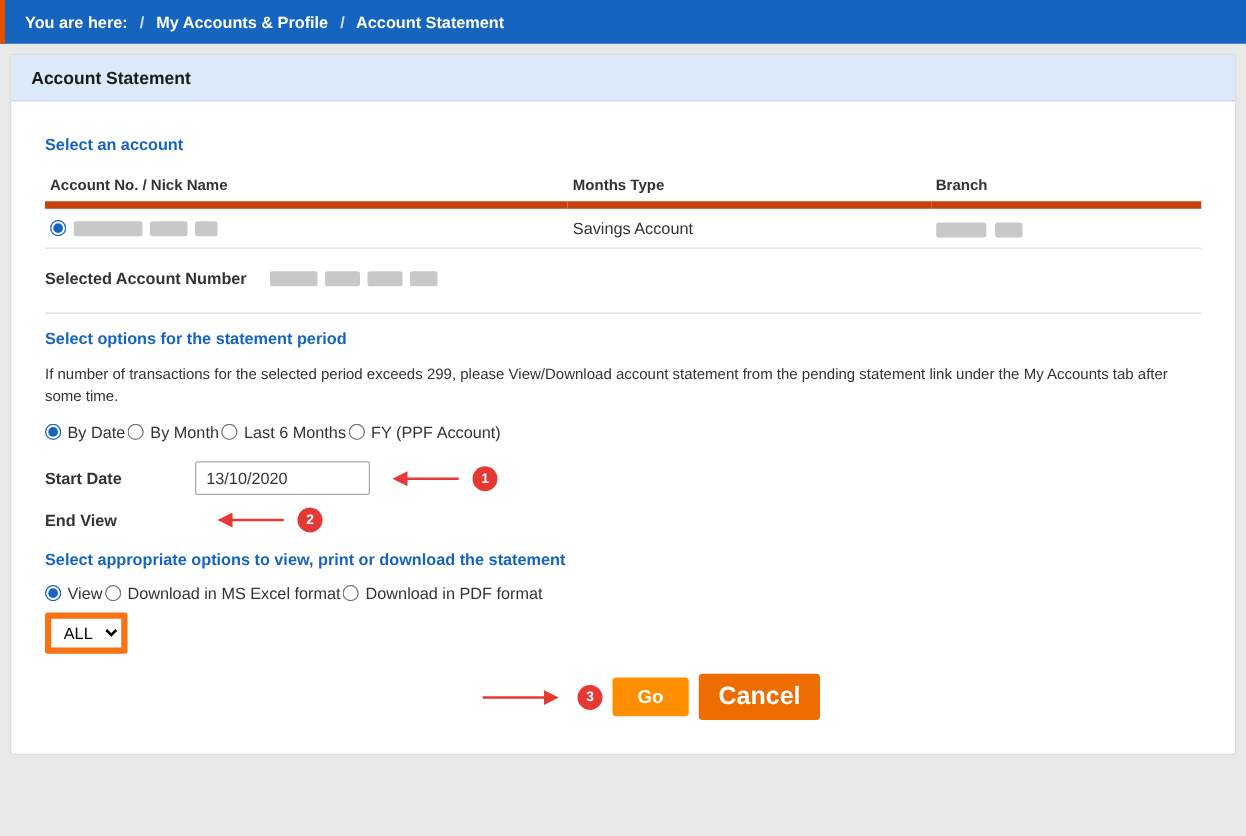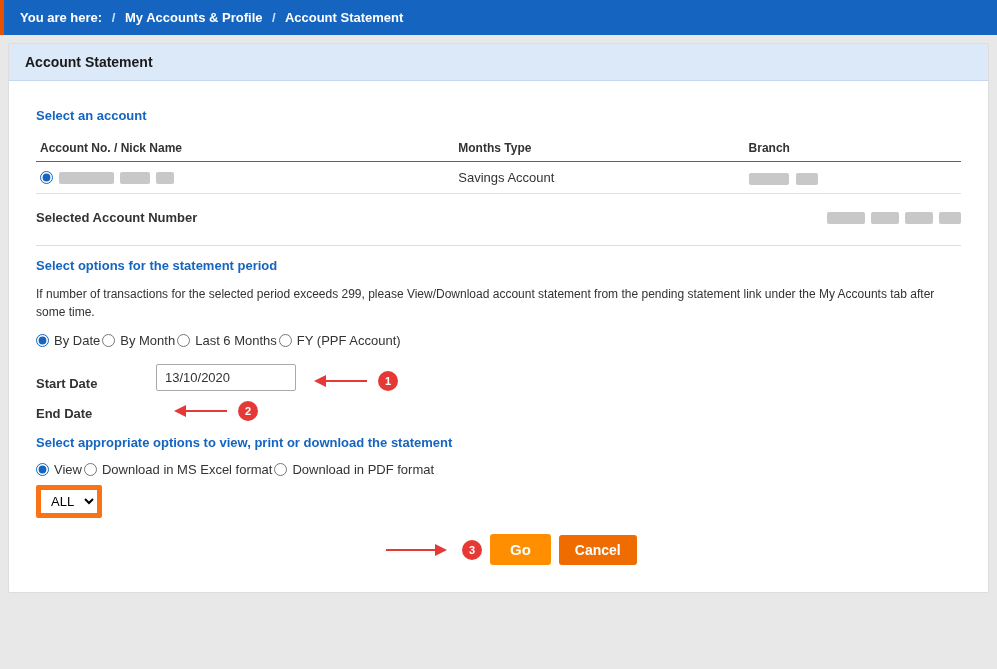--- a/index.html
+++ b/index.html
@@ -73,21 +73,21 @@
       border-collapse: collapse;
       margin-bottom: 12px;
     }
 
     .account-table th {
       text-align: left;
       font-size: 12px;
       font-weight: 700;
       color: #333;
       padding: 6px 4px;
-      border-bottom: 1px solid #c2410c;
+      border-bottom: 6px solid #c2410c;
     }
 
     .account-table td {
       padding: 8px 4px;
       font-size: 13px;
       vertical-align: middle;
     }
 
     .account-table tr.data-row td {
       border-bottom: 1px solid #e0e0e0;
@@ -106,21 +106,20 @@
       height: 12px;
       vertical-align: middle;
     }
 
     .selected-account-row {
       margin-bottom: 16px;
       display: flex;
       align-items: center;
       gap: 0;
       padding: 4px 0;
-      justify-content: space-between;
     }
 
     .selected-account-label {
       font-weight: 700;
       font-size: 13px;
       min-width: 180px;
     }
 
     .selected-account-value {
       display: flex;
@@ -151,21 +150,21 @@
       font-size: 13px;
     }
 
     
     .date-fields {
       margin-bottom: 14px;
     }
 
     .date-field-row {
       display: flex;
-      align-items: flex-end;
+      align-items: center;
       margin-bottom: 10px;
     }
 
     .date-field-label {
       font-weight: 700;
       font-size: 13px;
       min-width: 120px;
     }
 
     .date-input {
@@ -247,21 +246,21 @@
       font-weight: 700;
       border-radius: 3px;
       cursor: pointer;
     }
 
     .btn-cancel {
       background: #ef6c00;
       color: #fff;
       border: none;
       padding: 7px 16px;
-      font-size: 14px;
+      font-size: 20px;
       font-weight: 700;
       border-radius: 3px;
       cursor: pointer;
     }
 
     .action-annotation {
       display: flex;
       align-items: center;
       gap: 6px;
     }
@@ -371,21 +370,21 @@
                   <path d="M0,0 L0,6 L6,3 z" fill="#e53935"></path>
                 </marker>
               </defs>
               <line x1="55" y1="10" x2="8" y2="10" stroke="#e53935" stroke-width="2" marker-end="url(#arrowhead1)"></line>
             </svg>
             <div class="annotation-circle">1</div>
           </div>
         </div>
 
         <div class="date-field-row">
-          <span class="date-field-label">End Date</span>
+          <span class="date-field-label">End View</span>
           <div class="arrow-annotation">
             <svg class="arrow-svg" viewBox="0 0 60 20">
               <defs>
                 <marker id="arrowhead2" markerWidth="6" markerHeight="6" refX="3" refY="3" orient="auto">
                   <path d="M0,0 L0,6 L6,3 z" fill="#e53935"></path>
                 </marker>
               </defs>
               <line x1="55" y1="10" x2="8" y2="10" stroke="#e53935" stroke-width="2" marker-end="url(#arrowhead2)"></line>
             </svg>
             <div class="annotation-circle">2</div>

